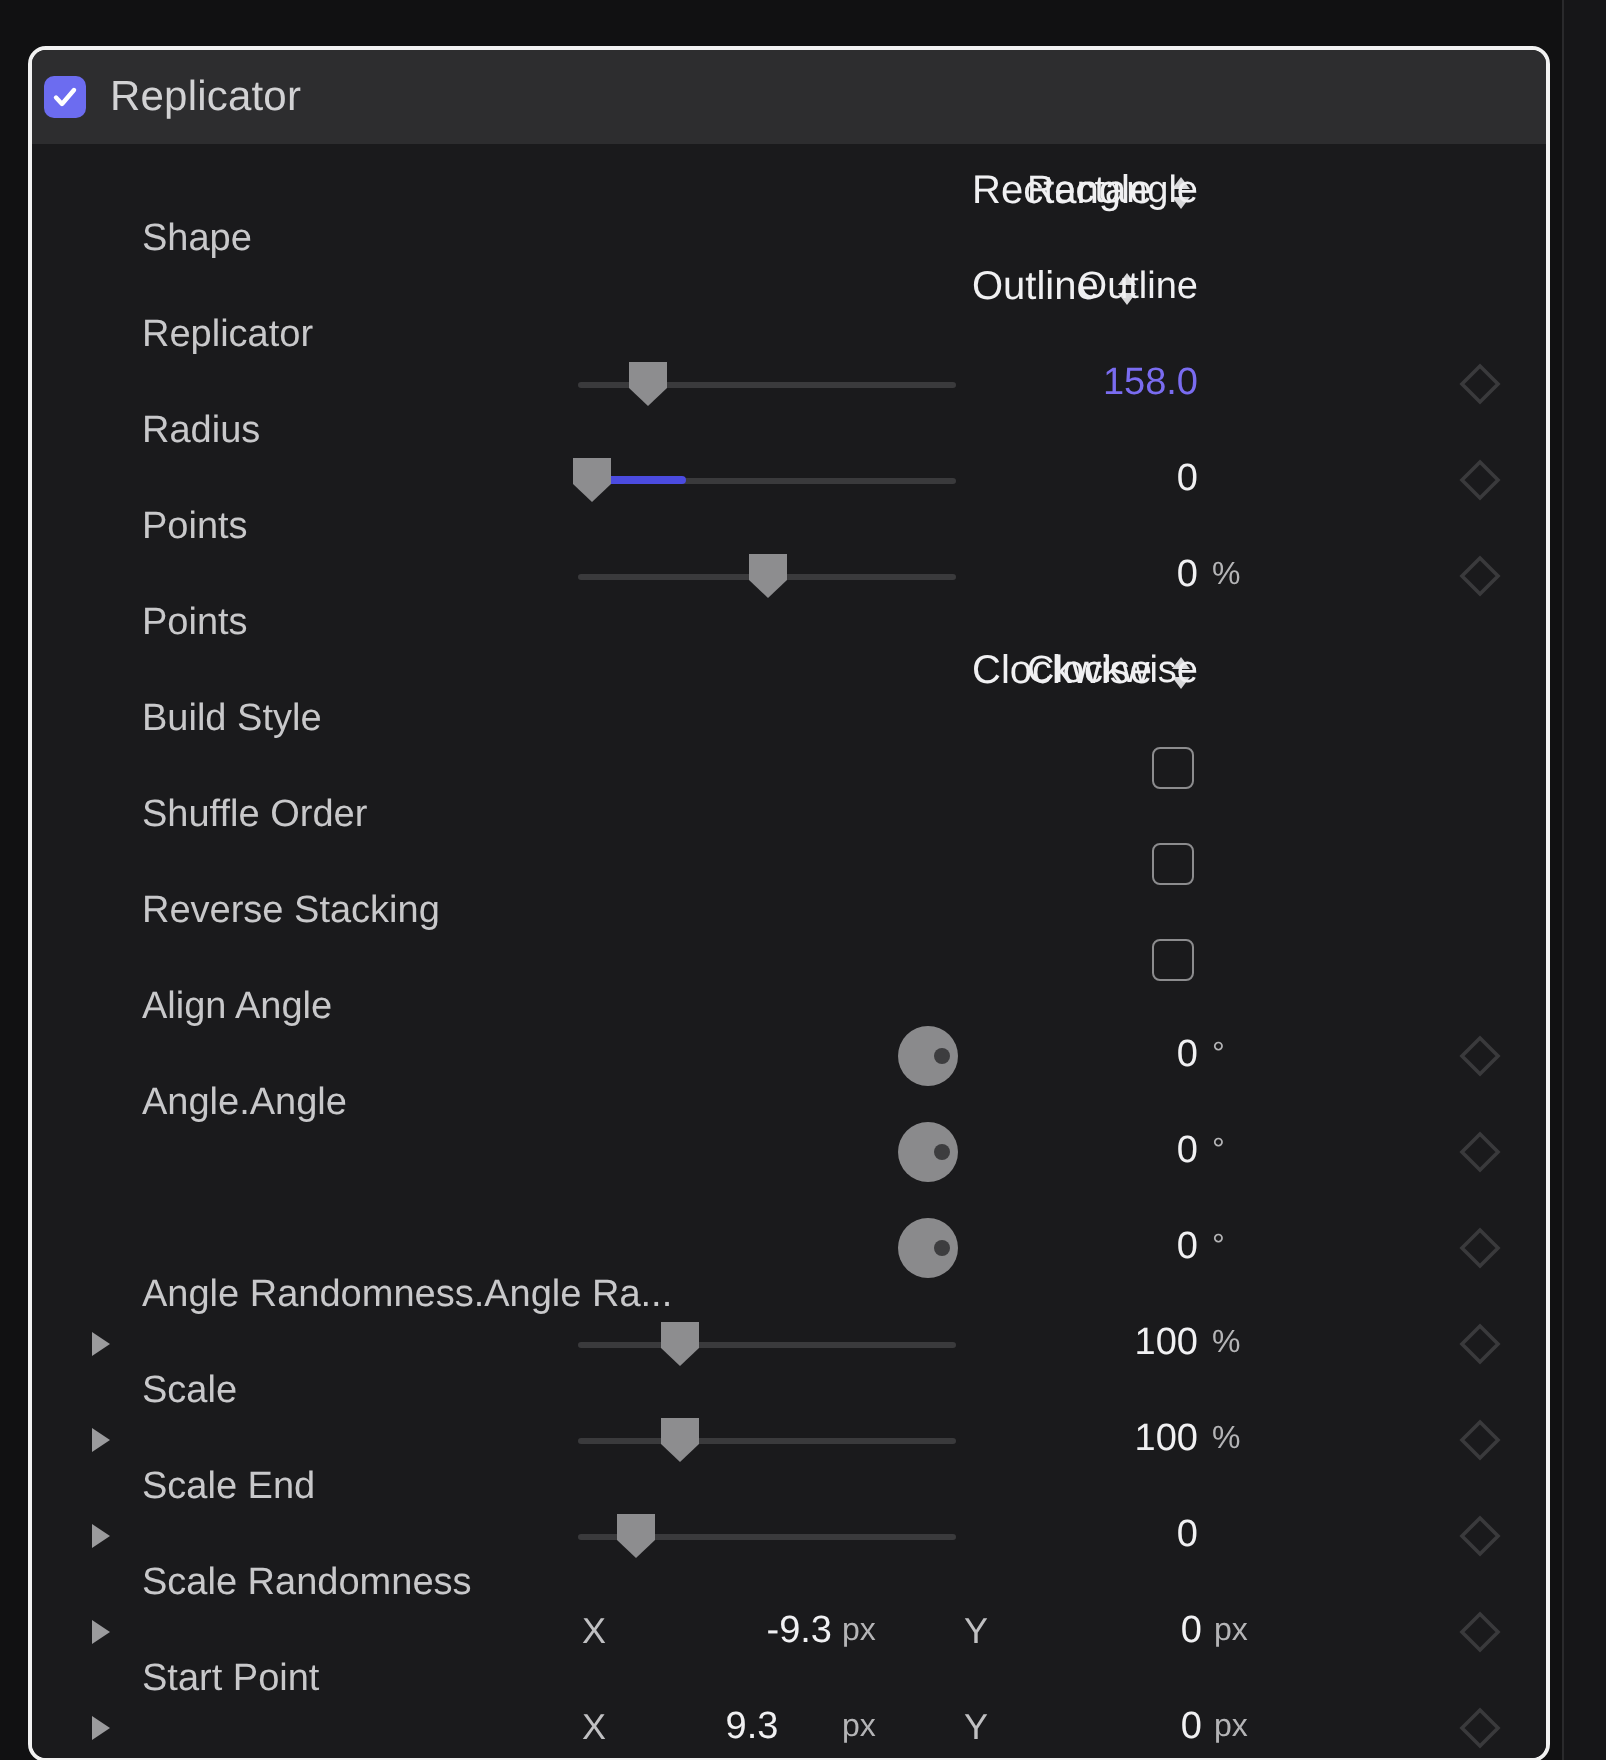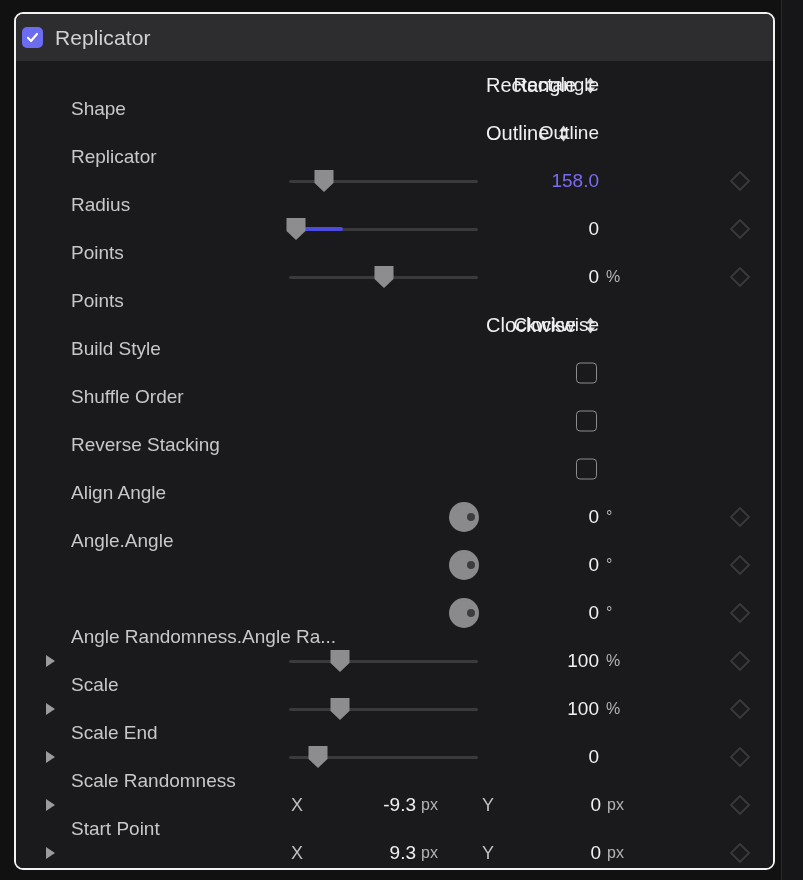--- a/index.html
+++ b/index.html
@@ -34,21 +34,21 @@
     left: 781px;
     width: 1px;
     height: 880px;
     background: #2a2a2c;
   }
 
   
   .panel {
     position: absolute;
     left: 14px;
-    top: 12px;
+    top: 23px;
     width: 761px;
     height: 858px;
     border: 2px solid #f2f2f2;
     border-radius: 9px;
     background: #1a1a1c;
     box-sizing: border-box;
     overflow: hidden;
   }
 
   
@@ -459,21 +459,21 @@
           <div class="kf">
             <svg width="22" height="22" viewBox="0 0 22 22" aria-hidden="true">
               <path d="M11 2 L20 11 L11 20 L2 11 Z" fill="none" stroke="#3a3a3c" stroke-width="1.8"></path>
             </svg>
           </div>
         </div>
         <div class="row">
           <div class="twisty"></div>
           <div class="label">End Build</div>
           <span class="axis" style="left:275px;">X</span>
-          <span class="value" style="left:320px;width:80px;text-align:right;">9.3</span>
+          <span class="value" style="left:320px;width:80px;text-align:center;">9.3</span>
           <span class="unit" style="left:405px;">px</span>
           <span class="axis" style="left:466px;">Y</span>
           <span class="value" style="left:505px;width:80px;text-align:right;">0</span>
           <span class="unit" style="left:591px;">px</span>
           <div class="kf">
             <svg width="22" height="22" viewBox="0 0 22 22" aria-hidden="true">
               <path d="M11 2 L20 11 L11 20 L2 11 Z" fill="none" stroke="#3a3a3c" stroke-width="1.8"></path>
             </svg>
           </div>
         </div>

